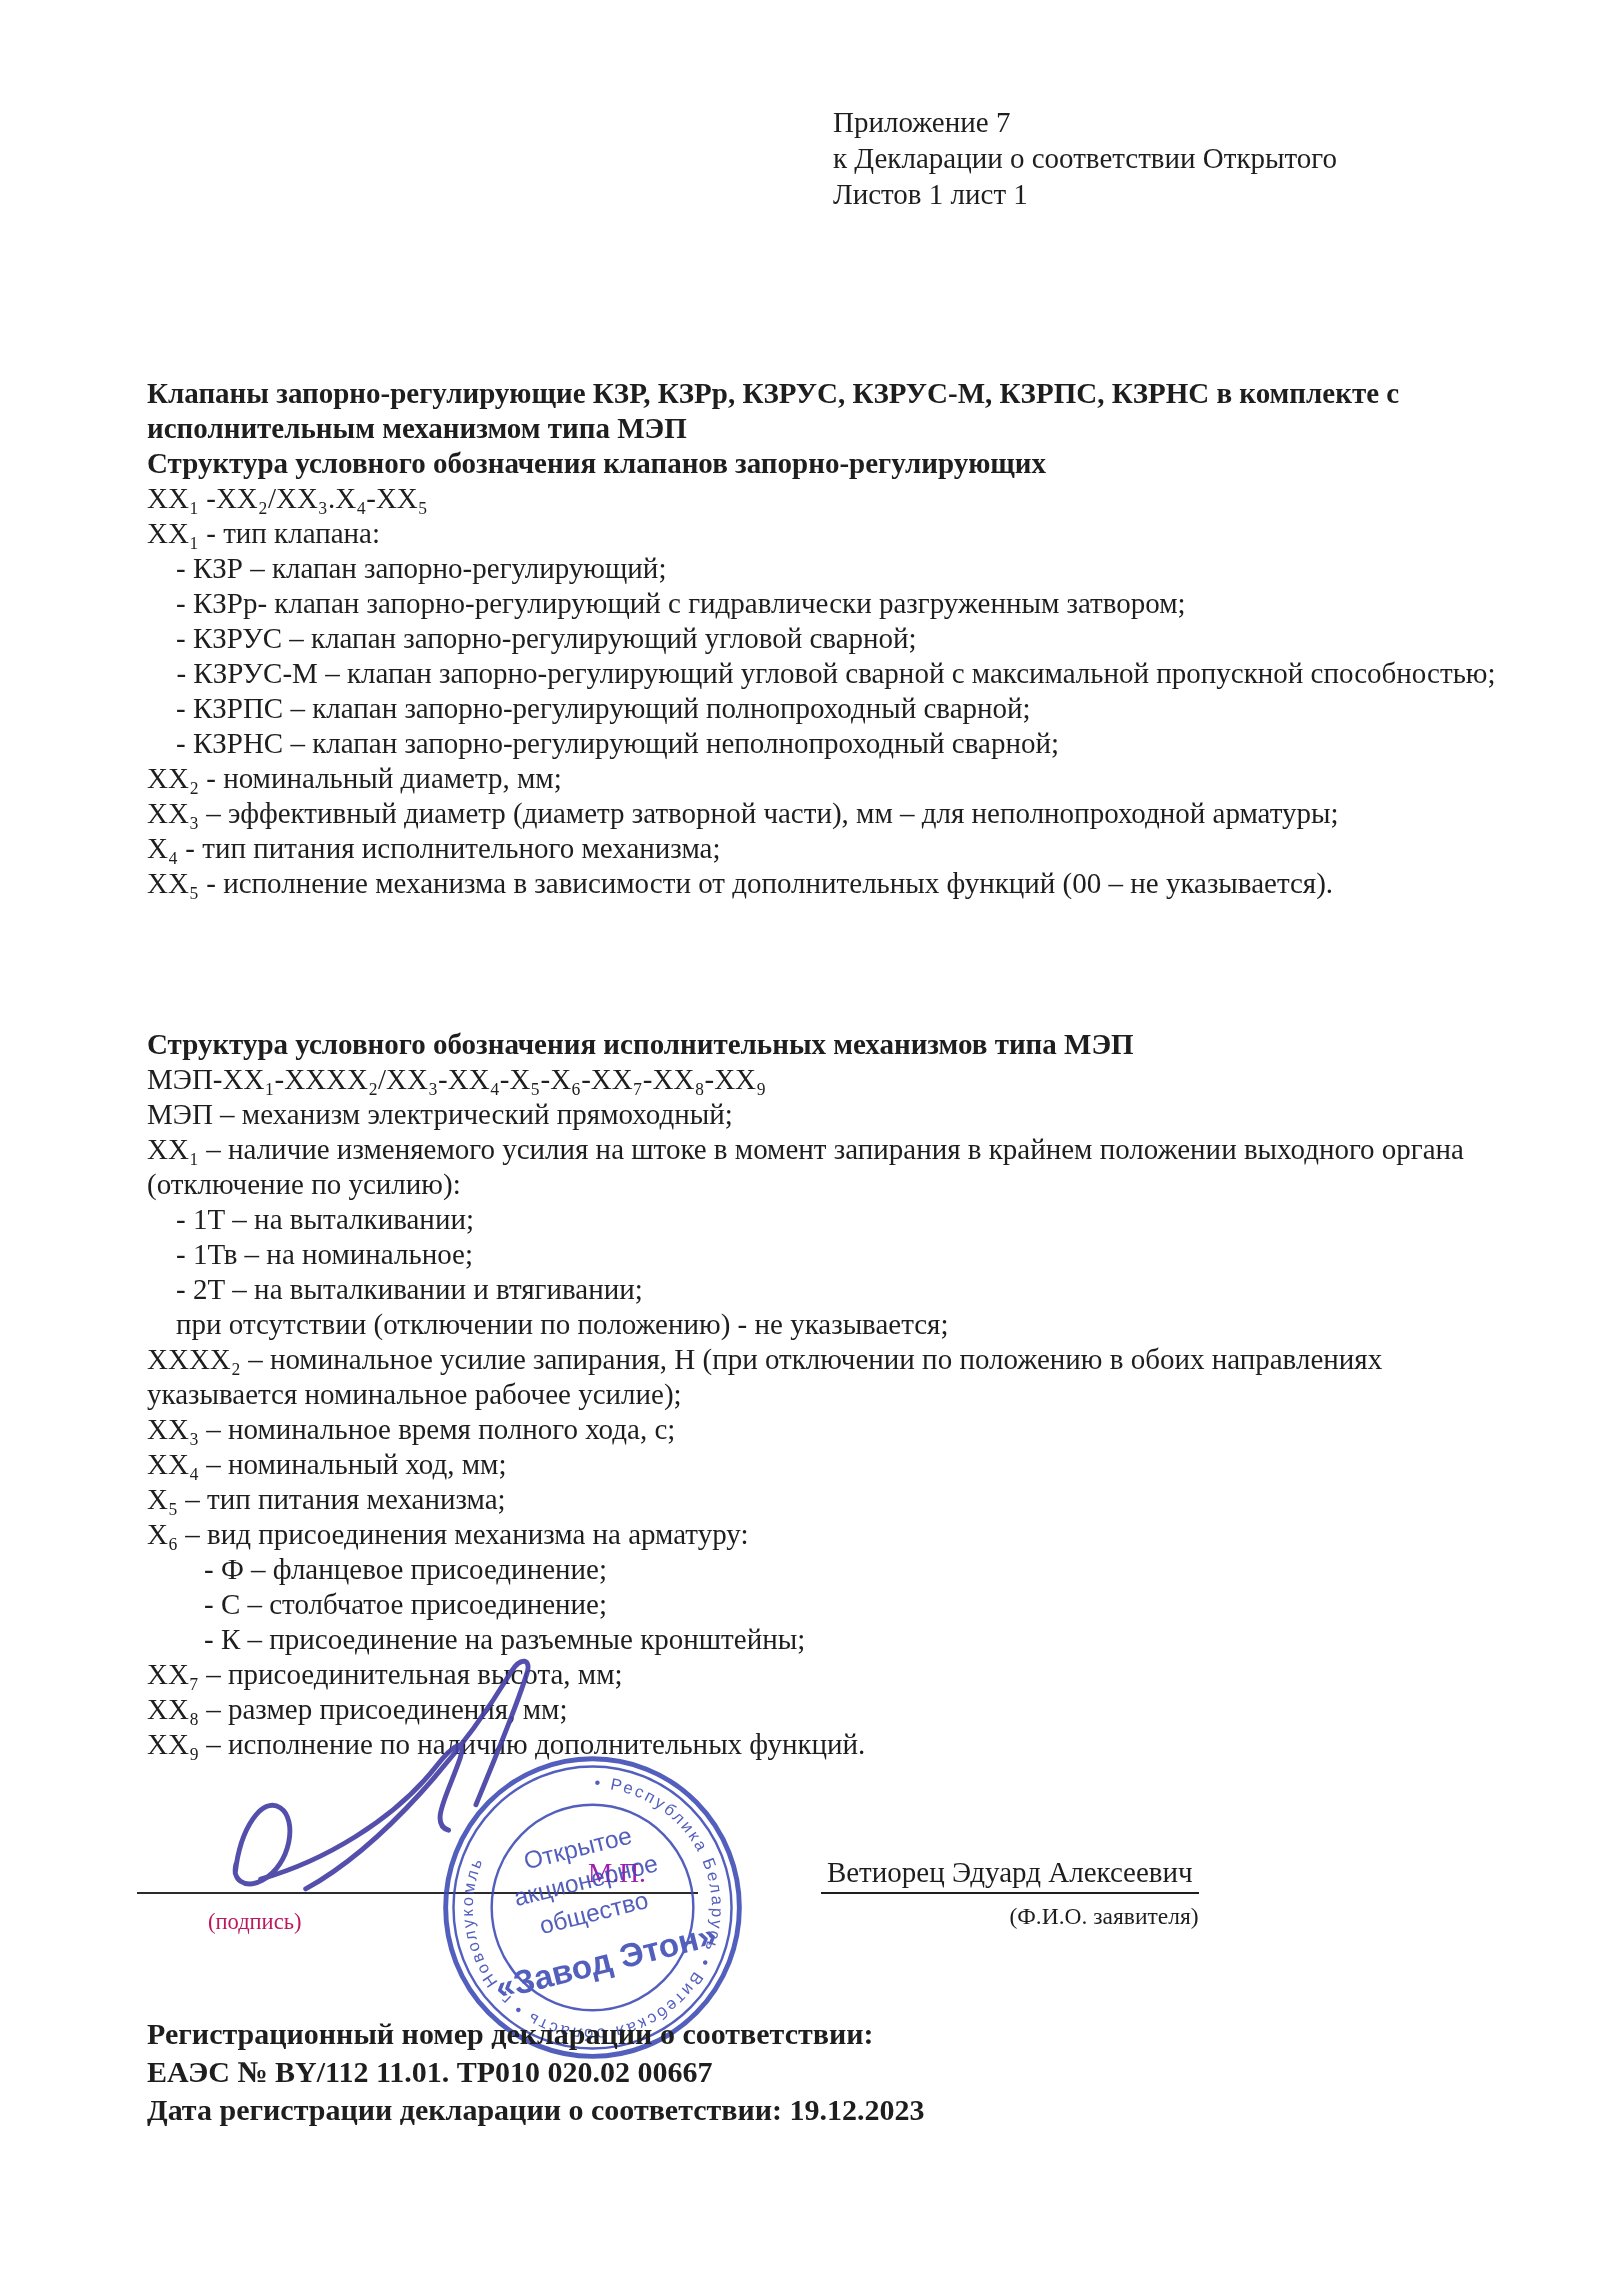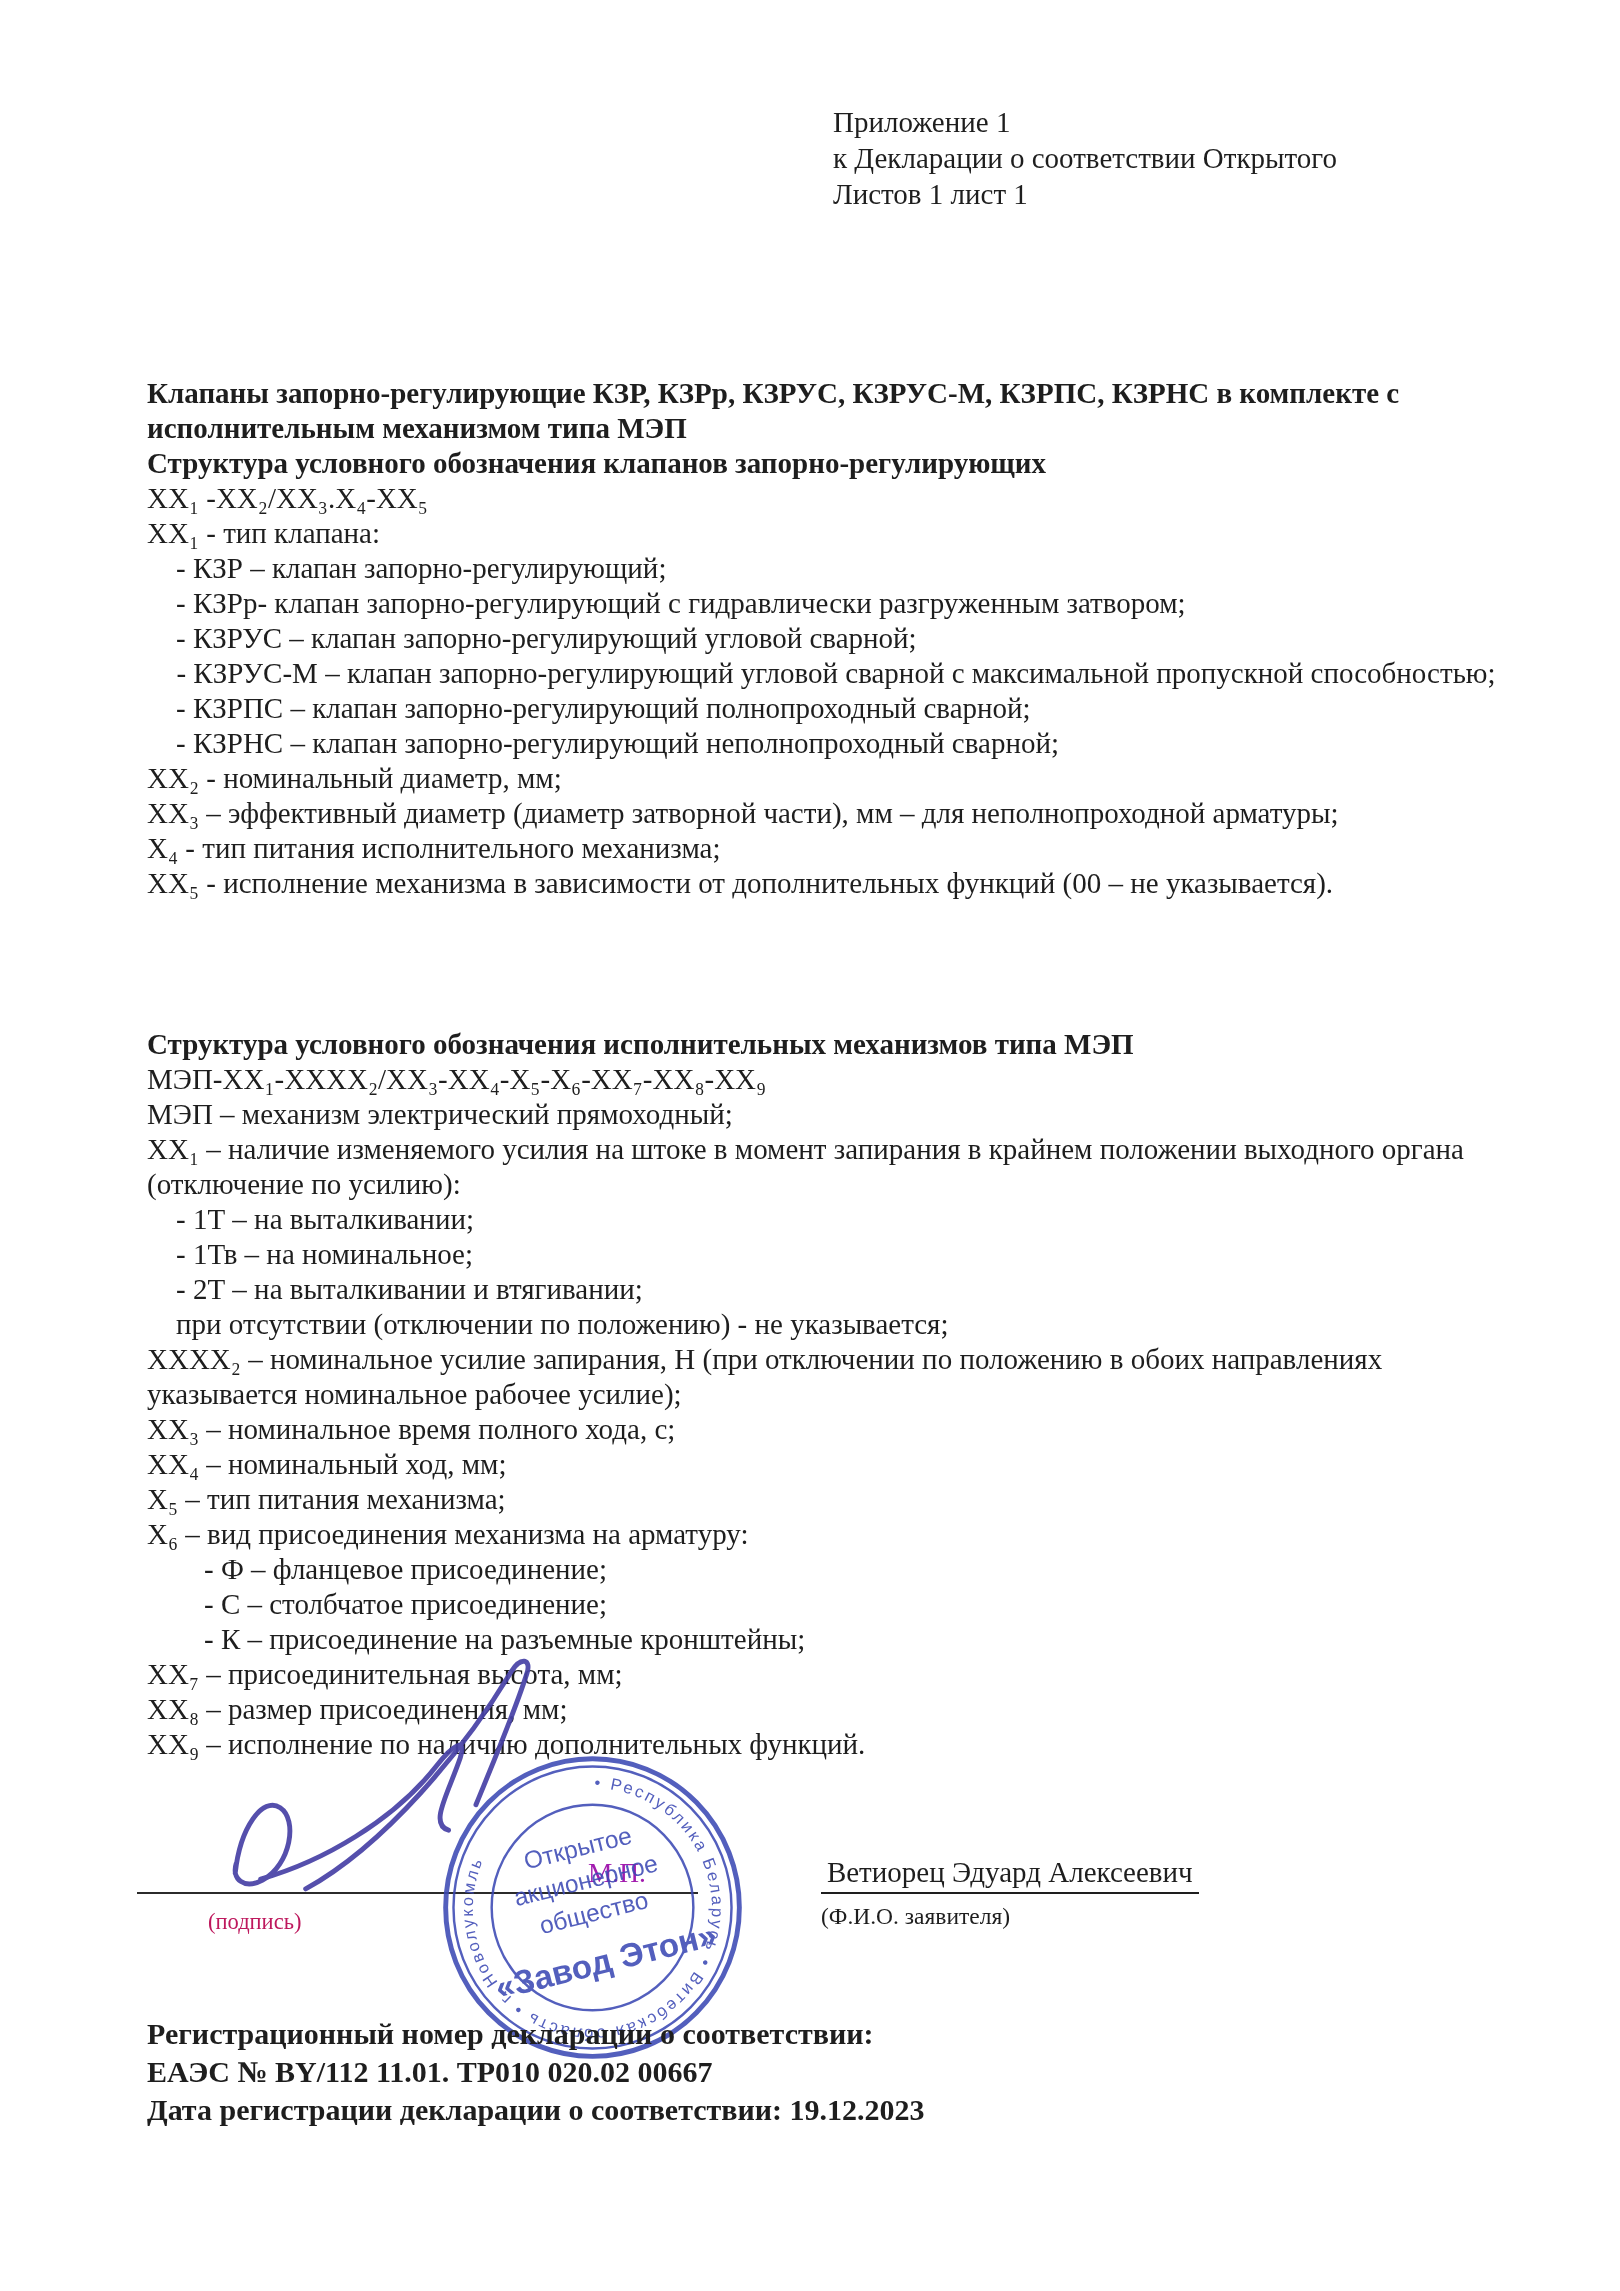--- a/index.html
+++ b/index.html
@@ -13,35 +13,35 @@
   .text-block{left:147px;width:1372px;font-size:29px;line-height:35px;}
   .s1{top:376px;}
   .s2{top:1027px;}
   .b{font-weight:bold;}
   .ind1{padding-left:29px;}
   .ind2{padding-left:57px;}
   .hang{margin-left:-19.6px;text-indent:49px;}
   .sign-line{left:137px;top:1892px;width:561px;height:0;border-top:2px solid #2b2b2b;}
   .podpis{left:208px;top:1909px;font-size:22.5px;color:#be185d;}
   .mp{left:588px;top:1858px;font-size:27.4px;color:#a21caf;}
-  .name-block{left:821px;top:1856px;text-align:left;}
+  .name-block{left:821px;top:1856px;text-align:right;}
   .name{display:inline-block;font-size:29px;border-bottom:2px solid #1e1e1e;padding:0 5.9px 2.9px 5.9px;white-space:nowrap;}
   .fio{display:block;font-size:23.5px;margin-top:8.8px;}
   .footer-block{left:147px;top:2015px;font-size:30px;line-height:38px;font-weight:bold;white-space:nowrap;}
   .stamp-svg{left:424px;top:1745px;opacity:.88;}
   .signature-svg{left:137px;top:1656px;}
   .stamp-center{font-family:"Liberation Sans","DejaVu Sans",sans-serif;}
 </style>
 </head>
 <body>
 
 <div class="page">
 
   <div class="abs header-block">
-    <div>Приложение 1</div>
+    <div>Приложение 7</div>
     <div>к Декларации о соответствии Открытого</div>
     <div>Листов 1 лист 1</div>
   </div>
 
   <div class="abs text-block s1">
     <div class="b">Клапаны запорно-регулирующие КЗР, КЗРр, КЗРУС, КЗРУС-М, КЗРПС, КЗРНС в комплекте с исполнительным механизмом типа МЭП</div>
     <div class="b">Структура условного обозначения клапанов запорно-регулирующих</div>
     <div>XX₁ -XX₂/XX₃.X₄-XX₅</div>
     <div>XX₁ - тип клапана:</div>
     <div class="ind1">- КЗР – клапан запорно-регулирующий;</div>

